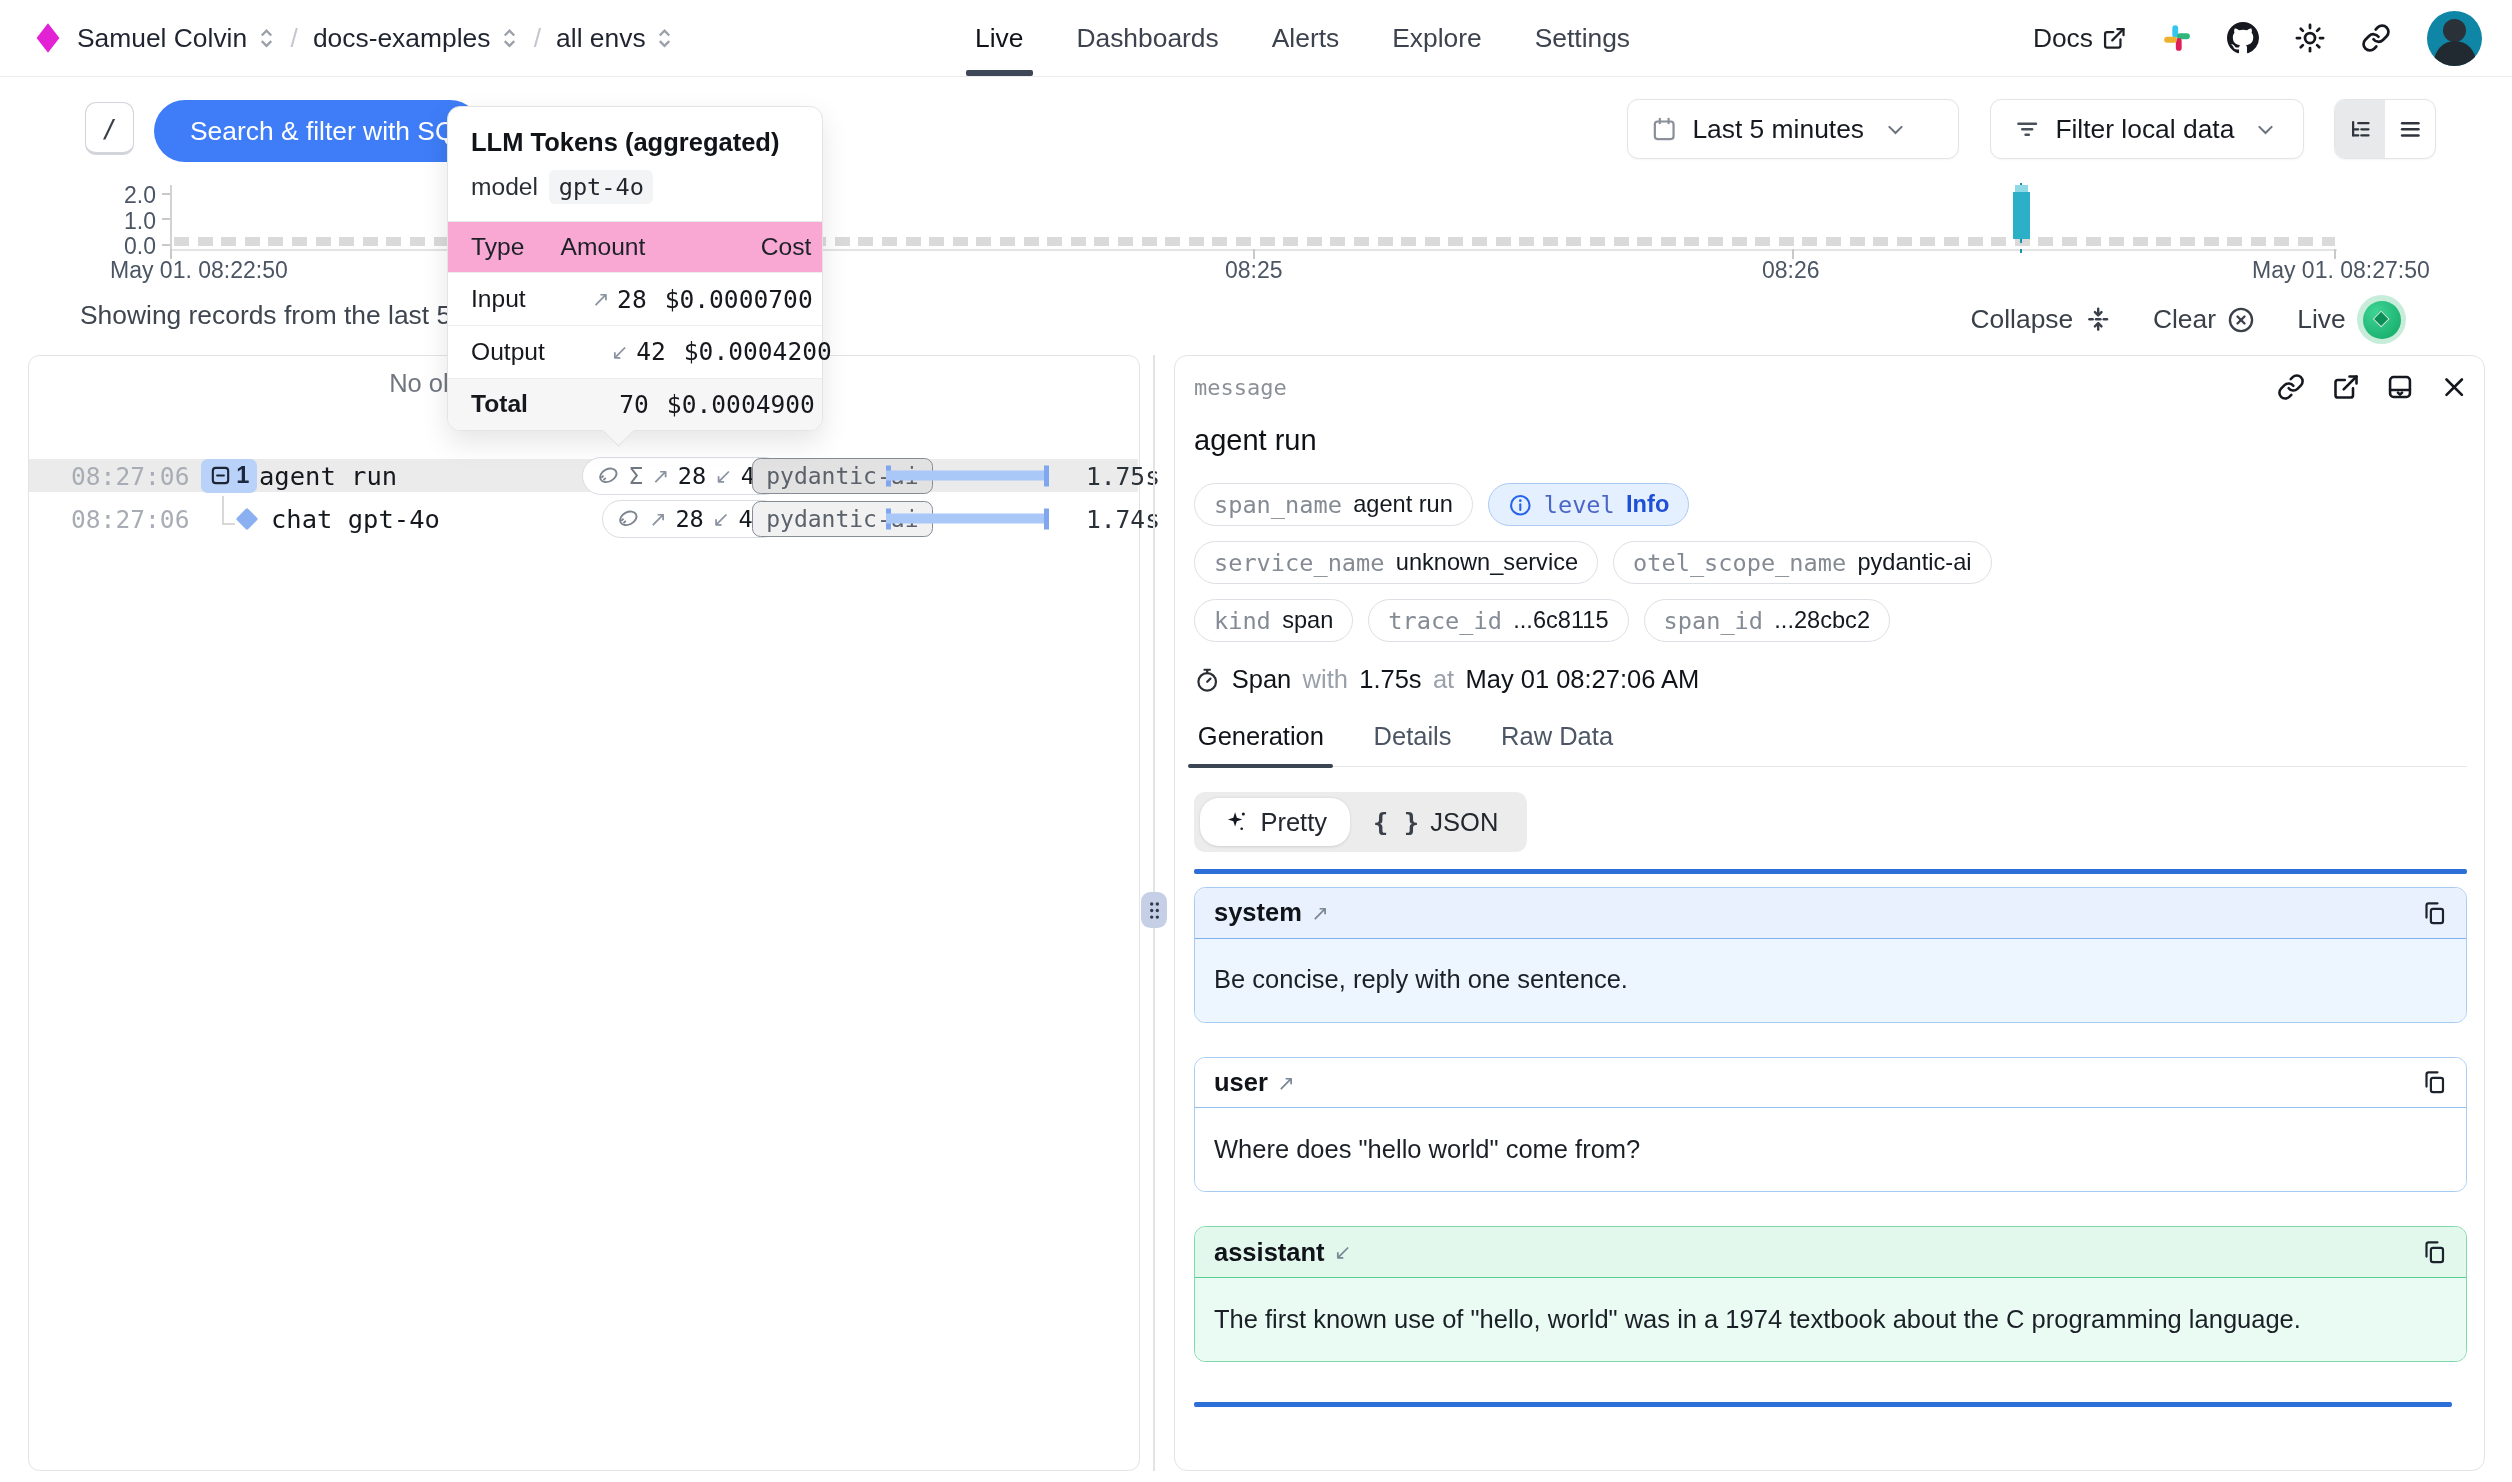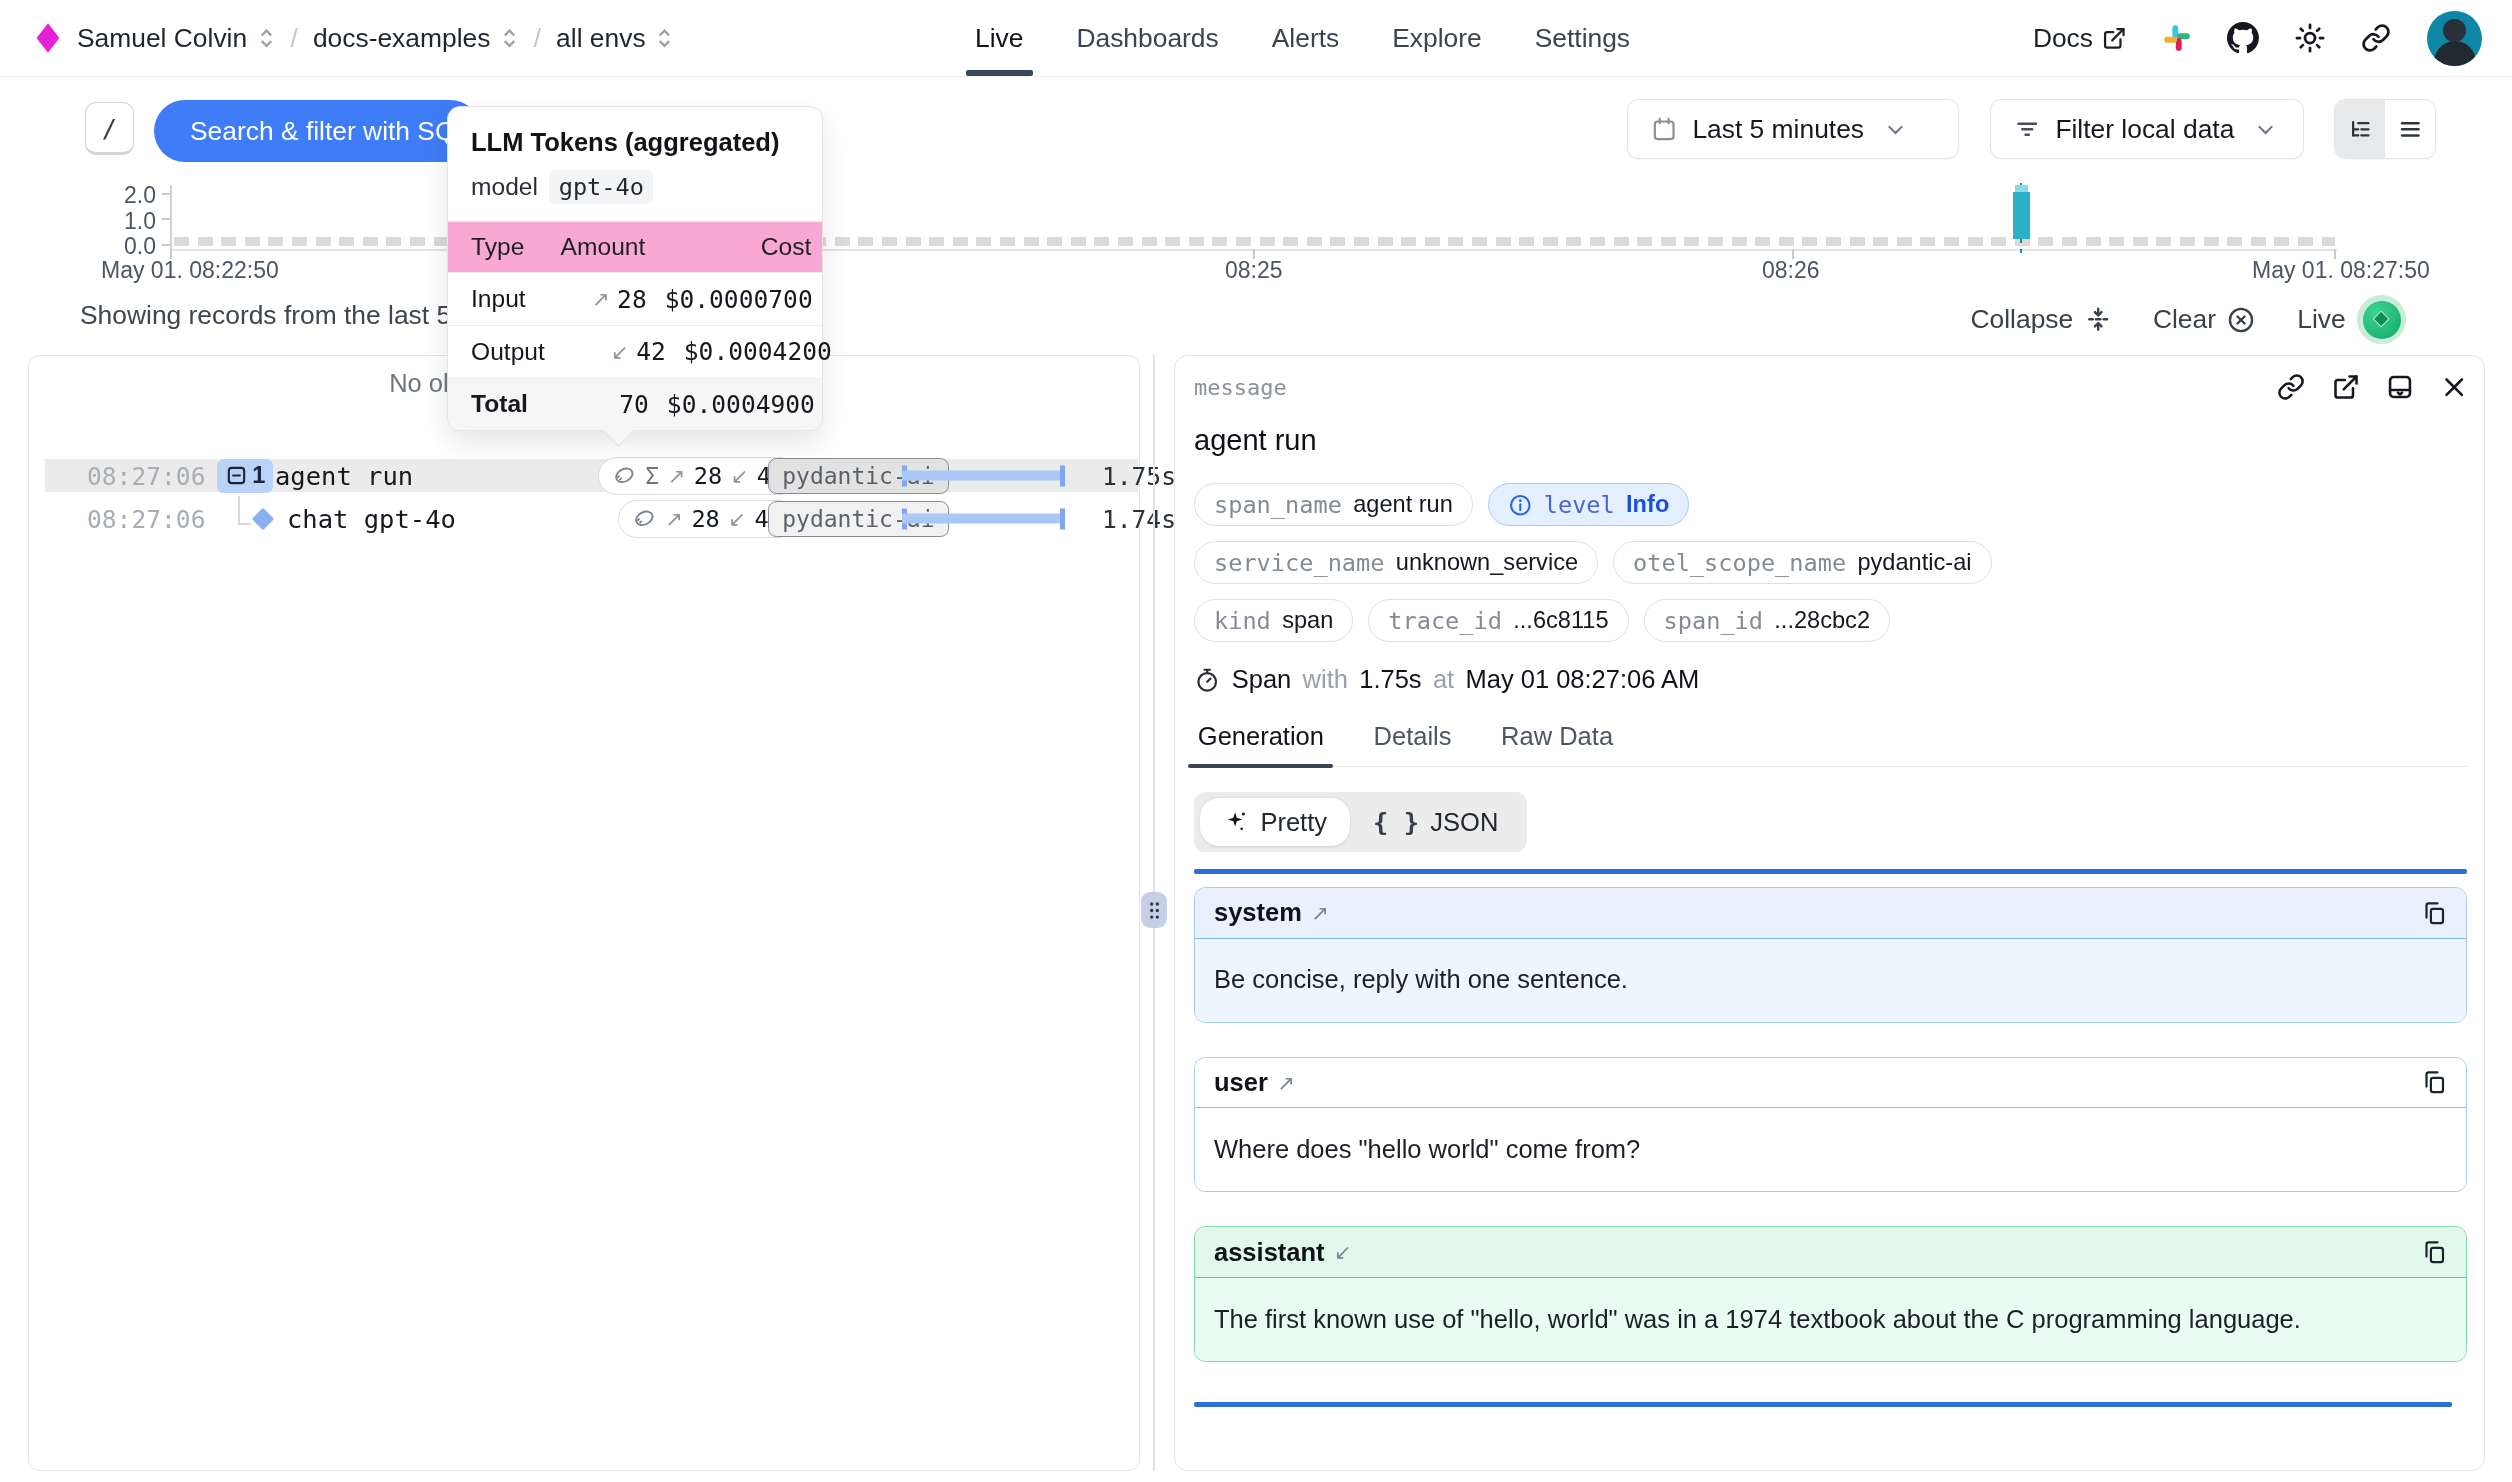--- a/index.html
+++ b/index.html
@@ -53,21 +53,21 @@
   .showing{position:absolute;left:80px;top:300px;font-size:26.4px;color:#3f4650}
   .status-right{position:absolute;right:106px;top:295px;display:flex;align-items:center;gap:42px}
   .sr-item{display:flex;align-items:center;gap:11.3px;font-size:26.4px;color:#3a4049;cursor:pointer}
   .live-dot{position:relative;width:49px;height:49px;border-radius:50%;background:#c8ecda;display:flex;align-items:center;justify-content:center}
   .live-dot .inner{width:38px;height:38px;border-radius:50%;background:radial-gradient(circle at 35% 30%,#3ed494,#10a765);display:flex;align-items:center;justify-content:center}
   .live-dot .dia{width:12.3px;height:12.3px;background:#0b8f56;border:1.9px solid #cdeedd;transform:rotate(45deg)}
 
   
   .left-panel{position:absolute;left:28px;top:355px;width:1112px;height:1116px;border:0.9px solid #e3e3e3;border-radius:11.3px;background:#fff}
   .no-older{position:absolute;left:0;right:0;top:13.2px;text-align:center;font-size:25.5px;color:#6f7680}
-  .trow{position:absolute;left:16px;right:0.9px;height:33px;cursor:pointer}
+  .trow{position:absolute;left:0;right:0.9px;height:33px;cursor:pointer}
   .trow.sel{background:#ebebeb}
   .t-time{position:absolute;left:42px;top:50%;transform:translateY(-50%);font-size:24.6px;color:#a8adb5}
   .t-badge{position:absolute;left:172px;top:50%;transform:translateY(-50%);display:flex;align-items:center;gap:4.7px;background:#b9d2f9;border-radius:6.6px;height:34px;padding:0 7.6px;color:#1c2740;font-size:23.6px;font-weight:600}
   .t-name{position:absolute;top:50%;transform:translateY(-50%);font-size:25.5px;color:#15181e}
   .t-elbow{position:absolute;left:193px;top:-5.7px;width:1.9px;height:27px;background:#d8d8d8}
   .t-elbow2{position:absolute;left:193px;top:21px;width:13.2px;height:1.9px;background:#d8d8d8}
   .t-diamond{position:absolute;left:210px;top:50%;width:16px;height:16px;transform:translateY(-50%) rotate(45deg);background:#8bb0f2;border-radius:1.9px}
   .t-pill{position:absolute;top:50%;transform:translateY(-50%);display:inline-flex;align-items:center;gap:8.5px;height:38px;border:1.9px solid #dadde2;border-radius:19px;background:#fff;padding:0 13.2px;font-size:23.6px;color:#14181f}
   .t-pill .arr{color:#8a93a0;font-family:"DejaVu Sans",sans-serif;font-size:21px}
   .t-pill .sg{color:#6e7681;font-size:23px}
@@ -286,21 +286,21 @@
   <div class="ytick" style="left:162px;top:193px"></div>
   <div class="ytick" style="left:162px;top:218px"></div>
   <div class="ytick" style="left:162px;top:244px"></div>
   <div class="yaxis"></div>
   <div class="dashline"></div>
   <div class="baseline"></div>
   <div class="xtick" style="left:170px"></div>
   <div class="xtick" style="left:1253px"></div>
   <div class="xtick" style="left:1792px"></div>
   <div class="xtick" style="left:2334px"></div>
-  <div class="xl" style="left:101px">May 01. 08:22:50</div>
+  <div class="xl" style="left:110px">May 01. 08:22:50</div>
   <div class="xl" style="left:1225px">08:25</div>
   <div class="xl" style="left:1762px">08:26</div>
   <div class="xl" style="left:2252px">May 01. 08:27:50</div>
   <div class="barsel"></div>
   <div class="bar"></div>
   <div class="barcap"></div>
 </div>
 
 <div class="showing">Showing records from the last 5 minutes</div>
 <div class="status-right">

